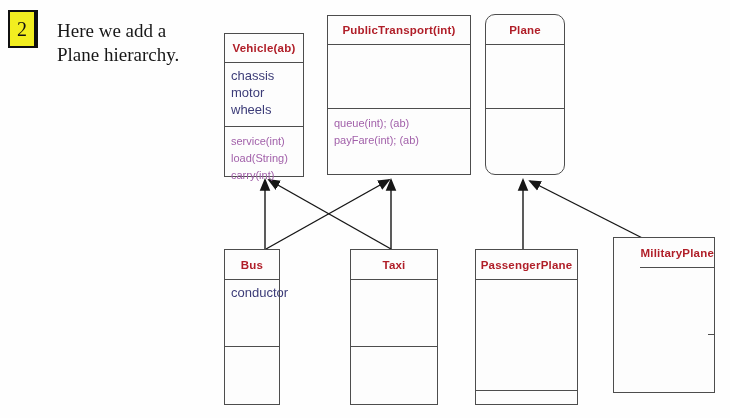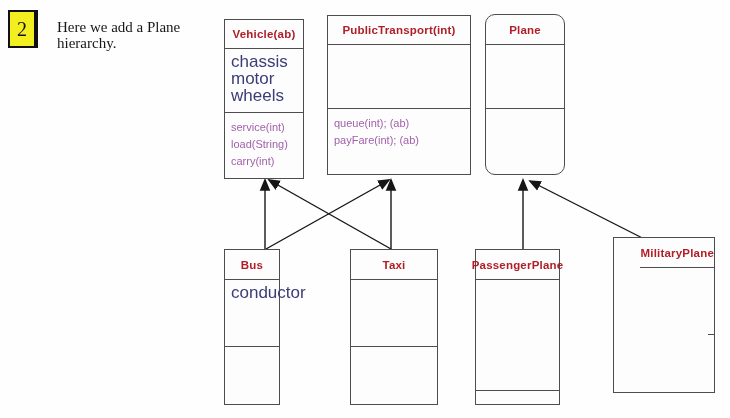--- a/index.html
+++ b/index.html
@@ -21,21 +21,21 @@
     border-right-width:4px;
     box-sizing:border-box;
     display:flex; align-items:center; justify-content:center;
     font-family:"Liberation Serif", serif;
     font-size:20px; color:#111;
   }
   .caption {
     position:absolute; left:57px; top:19px;
     width:125px;
     font-family:"Liberation Serif", serif;
-    font-size:15px; line-height:16px;
+    font-size:19px; line-height:24px;
     color: var(--caption-color, #171717);
   }
   .arrow-layer {
     position:absolute; left:0; top:0; width:730px; height:418px;
   }
   .class-box {
     position:absolute;
     background: var(--box-bg, #fdfdfd);
     border:1px solid var(--box-border, #4d4d4d);
     box-sizing:border-box;
@@ -46,21 +46,21 @@
     border-bottom:1px solid var(--box-border, #4d4d4d);
     display:flex; align-items:center; justify-content:center;
     font-weight:bold; font-size:11.5px;
     color: var(--title-color, #b01e28);
     letter-spacing:0.2px;
   }
   .class-attrs {
     flex:none;
     border-bottom:1px solid var(--box-border, #4d4d4d);
     padding:4px 0 0 6px;
-    font-size:17px;
+    font-size:13px;
     color: var(--attr-color, #3c3c78);
     box-sizing:border-box;
   }
   .class-methods {
     flex:1 1 auto;
     padding:6px 0 0 6px;
     font-size:11px;
     color: var(--method-color, #a261aa);
     box-sizing:border-box;
   }
@@ -87,21 +87,21 @@
         <line x1="265" y1="249" x2="265" y2="180" stroke="#161616" stroke-width="1.4" marker-end="url(#arrow-head)"></line>
         <line x1="266" y1="249" x2="389" y2="180" stroke="#161616" stroke-width="1.4" marker-end="url(#arrow-head)"></line>
         <line x1="391" y1="249" x2="269" y2="180" stroke="#161616" stroke-width="1.4" marker-end="url(#arrow-head)"></line>
         <line x1="391" y1="249" x2="391" y2="180" stroke="#161616" stroke-width="1.4" marker-end="url(#arrow-head)"></line>
         <line x1="523" y1="249" x2="523" y2="180" stroke="#161616" stroke-width="1.4" marker-end="url(#arrow-head)"></line>
         <line x1="664" y1="249" x2="530" y2="181" stroke="#161616" stroke-width="1.4" marker-end="url(#arrow-head)"></line>
       </g>
   </svg>
 
   <div id="class-layer">
-      <div class="class-box" style="left: 224px; top: 19px; width: 80px; height: 160px;">
+      <div class="class-box" style="left: 224px; top: 33px; width: 80px; height: 144px;">
         <div class="class-title" style="height: 28px;">Vehicle(ab)</div>
         <div class="class-attrs" style="height: 64px;">
           <div class="member-line">chassis</div>
           <div class="member-line">motor</div>
           <div class="member-line">wheels</div>
         </div>
         <div class="class-methods">
           <div class="member-line">service(int)</div>
           <div class="member-line">load(String)</div>
           <div class="member-line">carry(int)</div>
@@ -125,21 +125,21 @@
         <div class="class-attrs" style="height: 67px;">
           <div class="member-line">conductor</div>
         </div>
         <div class="class-methods"></div>
       </div>
       <div class="class-box" style="left: 350px; top: 249px; width: 88px; height: 156px;">
         <div class="class-title" style="height: 29px;">Taxi</div>
         <div class="class-attrs" style="height: 67px;"></div>
         <div class="class-methods"></div>
       </div>
-      <div class="class-box" style="left: 475px; top: 249px; width: 85px; height: 156px; gap: 44px;">
+      <div class="class-box" style="left: 475px; top: 249px; width: 103px; height: 156px; gap: 44px;">
         <div class="class-title" style="height: 29px;">PassengerPlane</div>
         <div class="class-attrs" style="height: 67px;"></div>
         <div class="class-methods"></div>
       </div>
       <div class="class-box" style="left: 613px; top: 237px; width: 102px; height: 156px; align-items: flex-end;">
         <div class="class-title" style="height: 29px;">MilitaryPlane</div>
         <div class="class-attrs" style="height: 67px;"></div>
         <div class="class-methods"></div>
       </div>
     </div>

